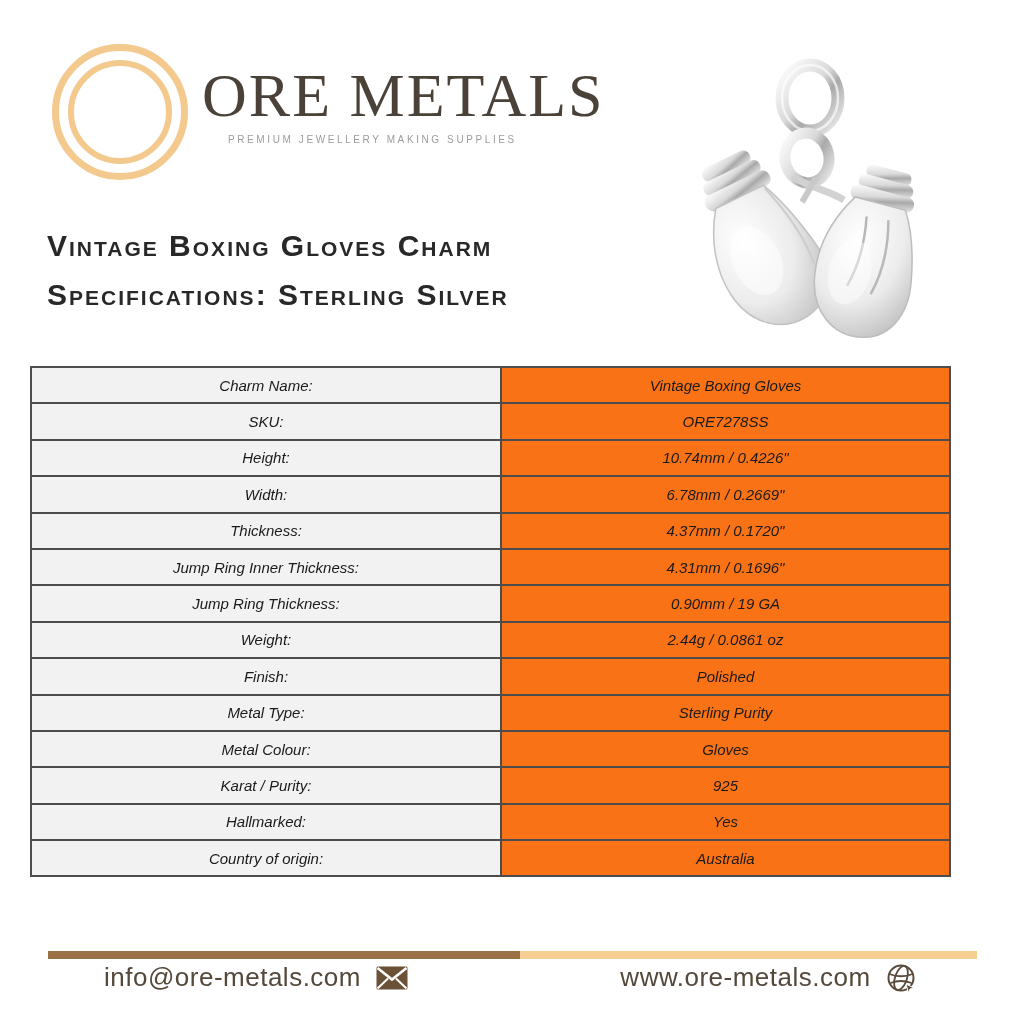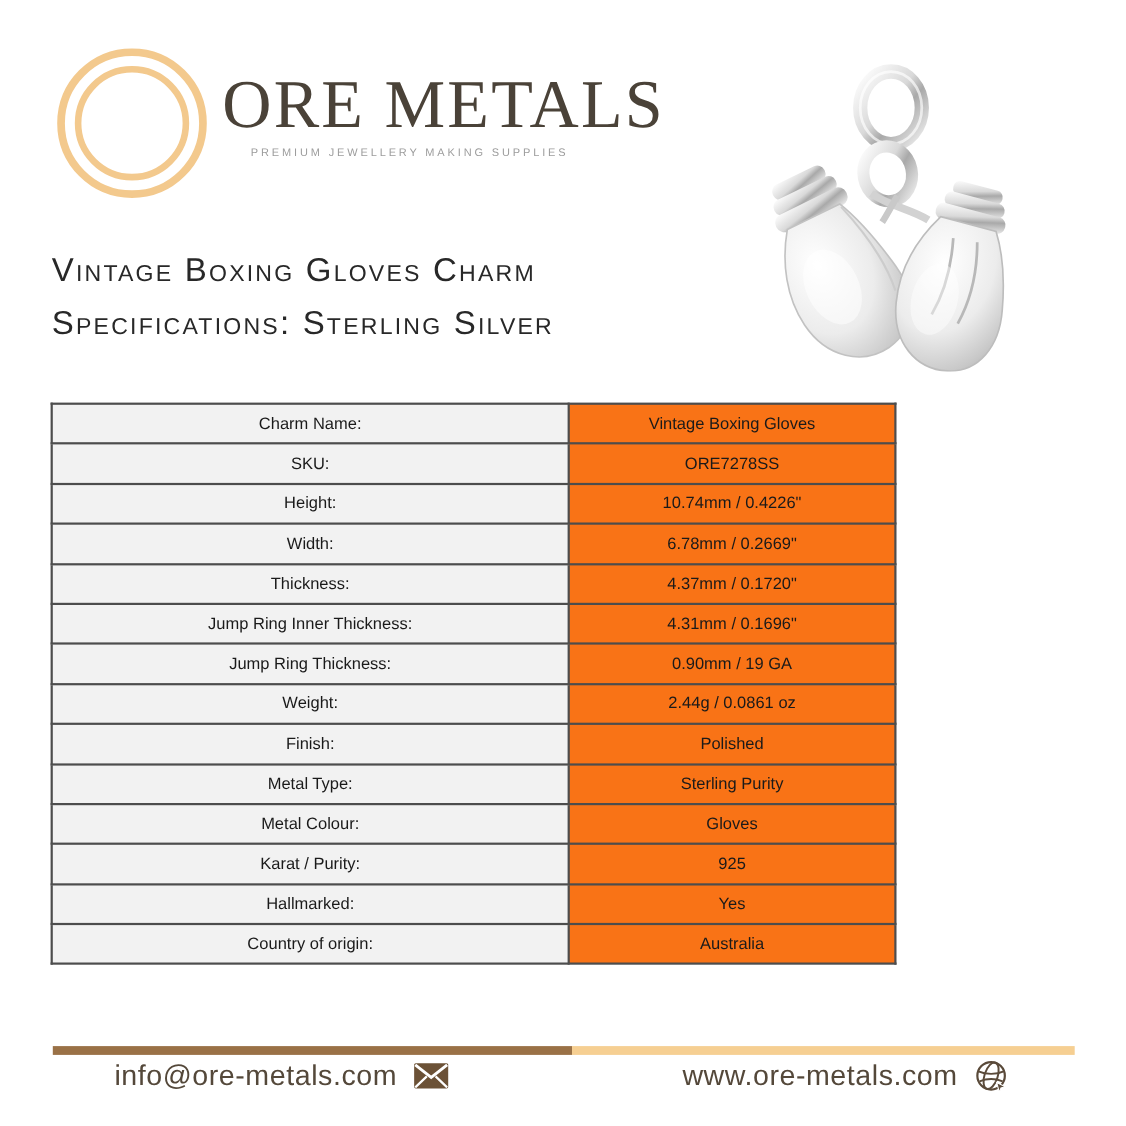--- a/index.html
+++ b/index.html
@@ -17,25 +17,25 @@
                color:#4a4238; letter-spacing:2px; white-space:nowrap; }
   .brand-tagline { font-size:10px; letter-spacing:2.6px; color:#9c9c9c;
                margin-top:6px; padding-left:26px; white-space:nowrap; }
 
   
   .product-photo { position:absolute; left:660px; top:38px; width:320px; height:300px; }
 
   
   .title-block { position:absolute; left:47px; top:221px; }
   .title-line { display:block; font-variant:small-caps; font-size:30px; line-height:49px;
-               letter-spacing:2px; color:#282828; font-weight:400; }
-
-  
-  table.spec { position:absolute; left:46px; top:366px; width:769px;
-               border-collapse:collapse; table-layout:fixed; }
+               letter-spacing:2px; color:#282828; font-weight:700; }
+
+  
+  table.spec { position:absolute; left:30px; top:366px; width:921px;
+               border-collapse:collapse; table-layout:fixed;font-style:italic; }
   table.spec td { border:2px solid #4d4d4d; height:36.4px; text-align:center;
                vertical-align:middle; font-size:15px; color:#1a1a1a; padding:0 8px; }
   table.spec td.lbl { background:#f2f2f2; width:470px; }
   table.spec td.val { background:#f97316; }
 
   
   .footer-bar { position:absolute; left:48px; top:951px; width:929px; height:8px; display:flex; }
   .footer-bar .seg-brown { width:472px; height:100%; background:#9a7146; }
   .footer-bar .seg-gold  { flex:1; height:100%; background:#f6cf92; }
   .footer-contacts { position:absolute; left:0; top:962px; width:1024px; display:flex; }

